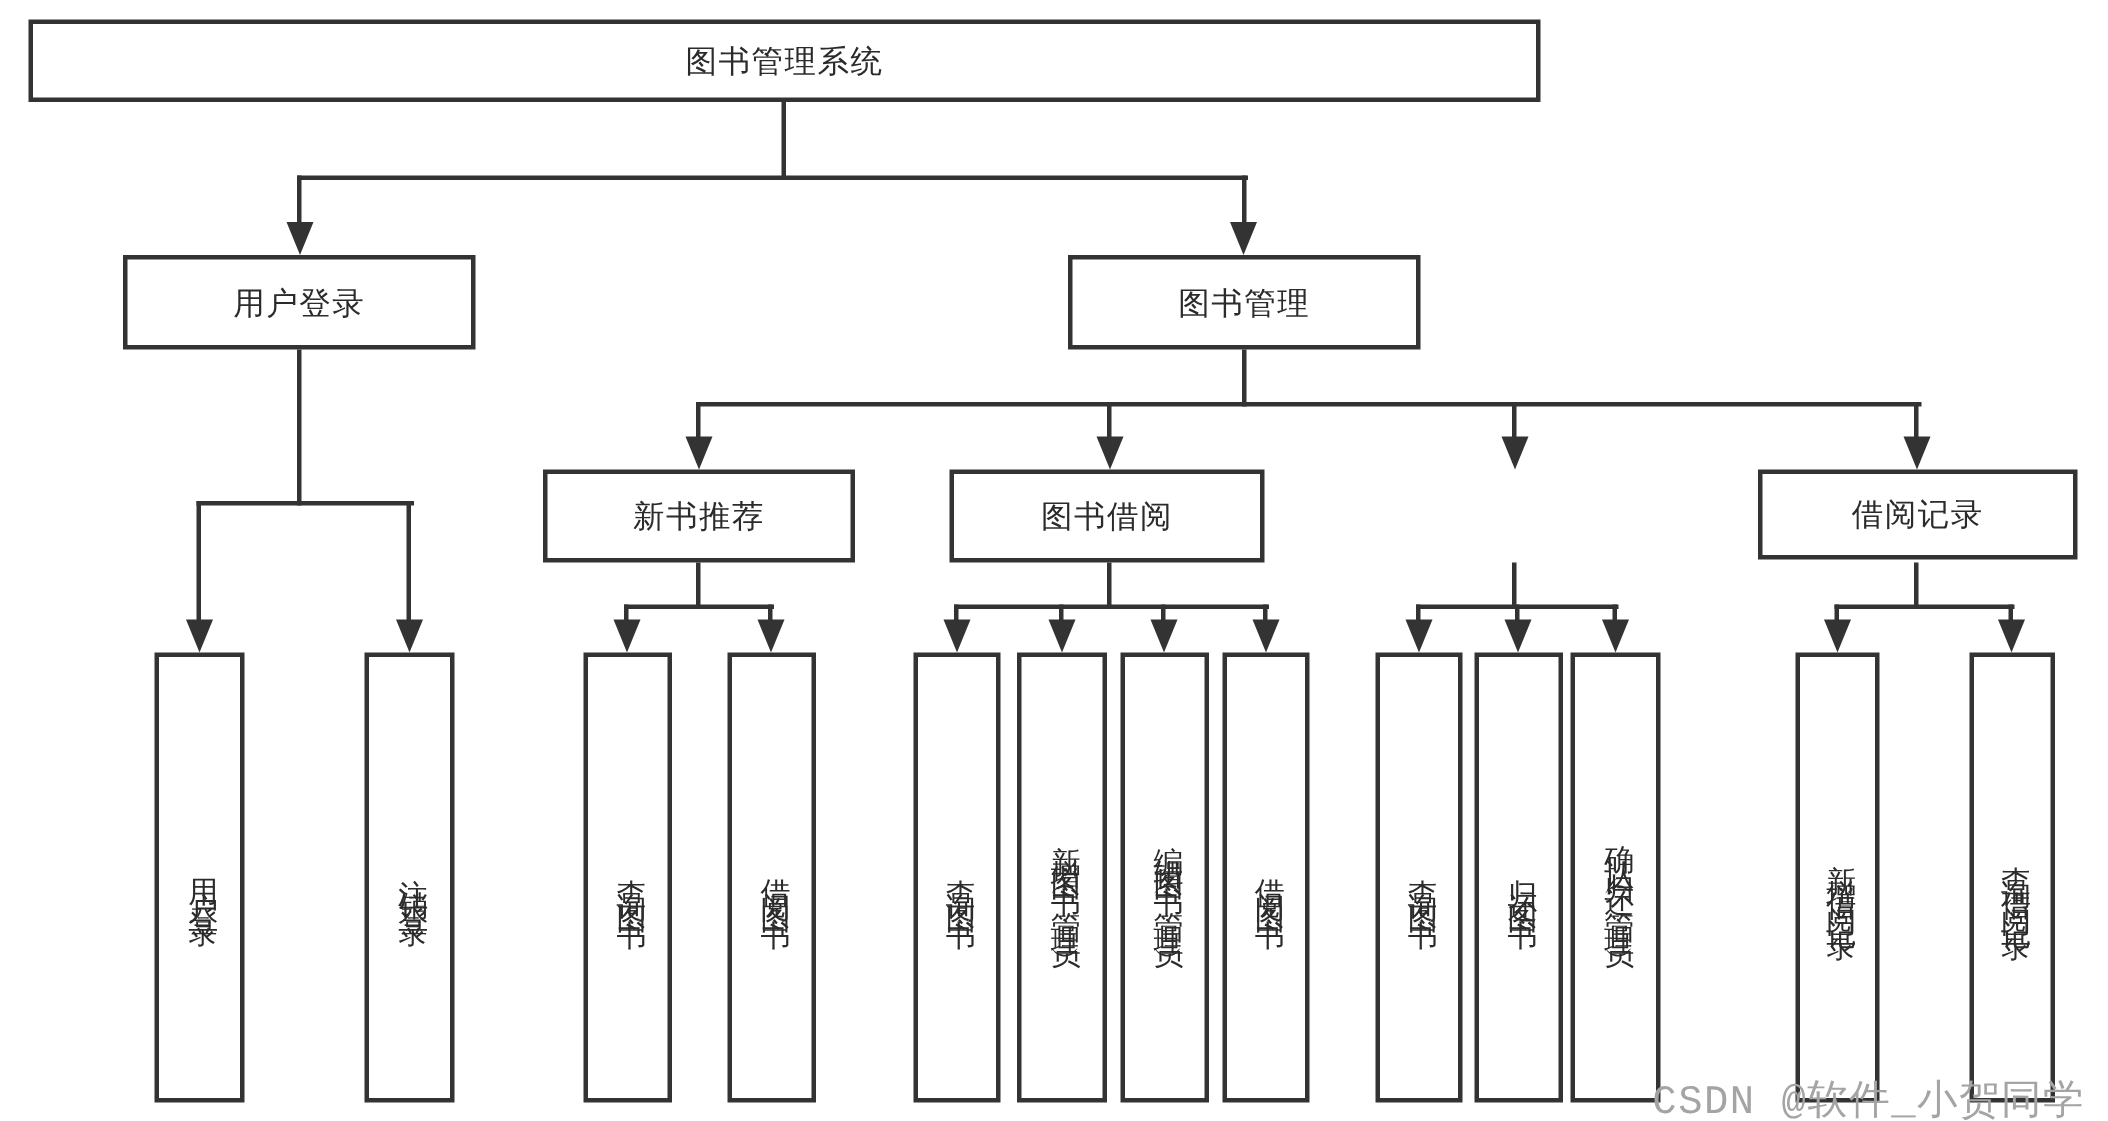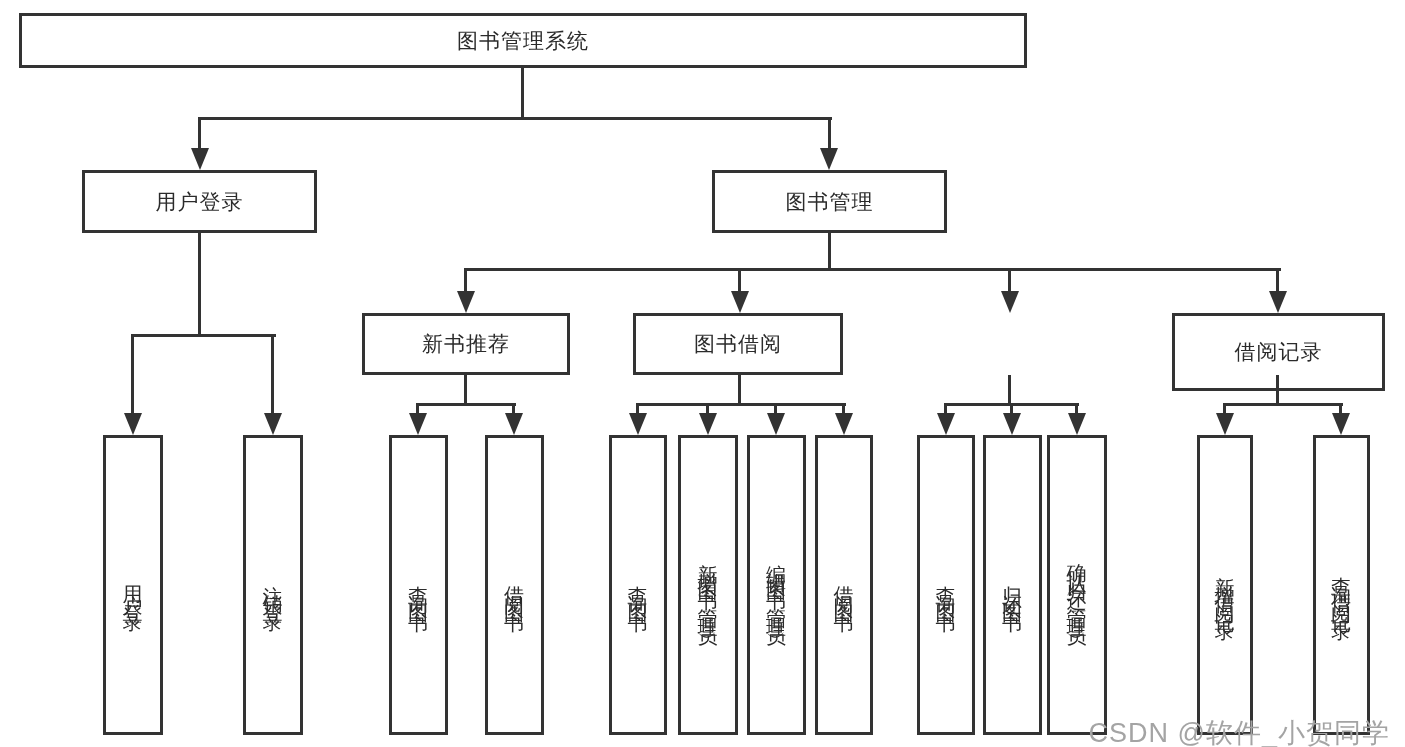--- a/index.html
+++ b/index.html
@@ -1,18 +1,18 @@
 <!DOCTYPE html>
 <html><head>
 <meta charset="utf-8">
 <style>
   html,body{margin:0;padding:0;background:#ffffff;}
   #canvas{
     position:relative;width:1405px;height:747px;background:#ffffff;overflow:hidden;
-    font-family:Liberation Sans, sans-serif;
+    font-family:Liberation Mono, monospace;
   }
   .box{
     position:absolute;box-sizing:border-box;border:3px solid #333333;background:#ffffff;
     display:flex;align-items:center;justify-content:center;
     color:#2b2b2b;font-size:21px;letter-spacing:1px;
   }
   .vbox{
     writing-mode:vertical-rl;text-orientation:mixed;
     font-size:20px;letter-spacing:9px;line-height:1;
     padding-top:6px;
@@ -33,21 +33,21 @@
 
 <div id="canvas">
 
   <div class="box" style="left:19px;top:13px;width:1008px;height:55px">图书管理系统</div>
 
   <div class="box" style="left:82px;top:170px;width:235px;height:63px">用户登录</div>
   <div class="box" style="left:712px;top:170px;width:235px;height:63px">图书管理</div>
 
   <div class="box" style="left:362px;top:313px;width:208px;height:62px">新书推荐</div>
   <div class="box" style="left:633px;top:313px;width:210px;height:62px">图书借阅</div>
-  <div class="box" style="left:1172px;top:313px;width:213px;height:78px">借阅记录</div>
+  <div class="box" style="left:1172px;top:313px;width:213px;height:60px">借阅记录</div>
 
   <div class="box vbox" style="left:103px;top:435px;width:60px;height:300px">用户登录</div>
   <div class="box vbox" style="left:243px;top:435px;width:60px;height:300px">注销登录</div>
 
   <div class="box vbox" style="left:389px;top:435px;width:59px;height:300px">查询图书</div>
   <div class="box vbox" style="left:485px;top:435px;width:59px;height:300px">借阅图书</div>
 
   <div class="box vbox" style="left:609px;top:435px;width:58px;height:300px">查询图书</div>
   <div class="box vbox" style="left:678px;top:435px;width:60px;height:300px">新增图书（管理员）</div>
   <div class="box vbox" style="left:747px;top:435px;width:59px;height:300px">编辑图书（管理员）</div>

